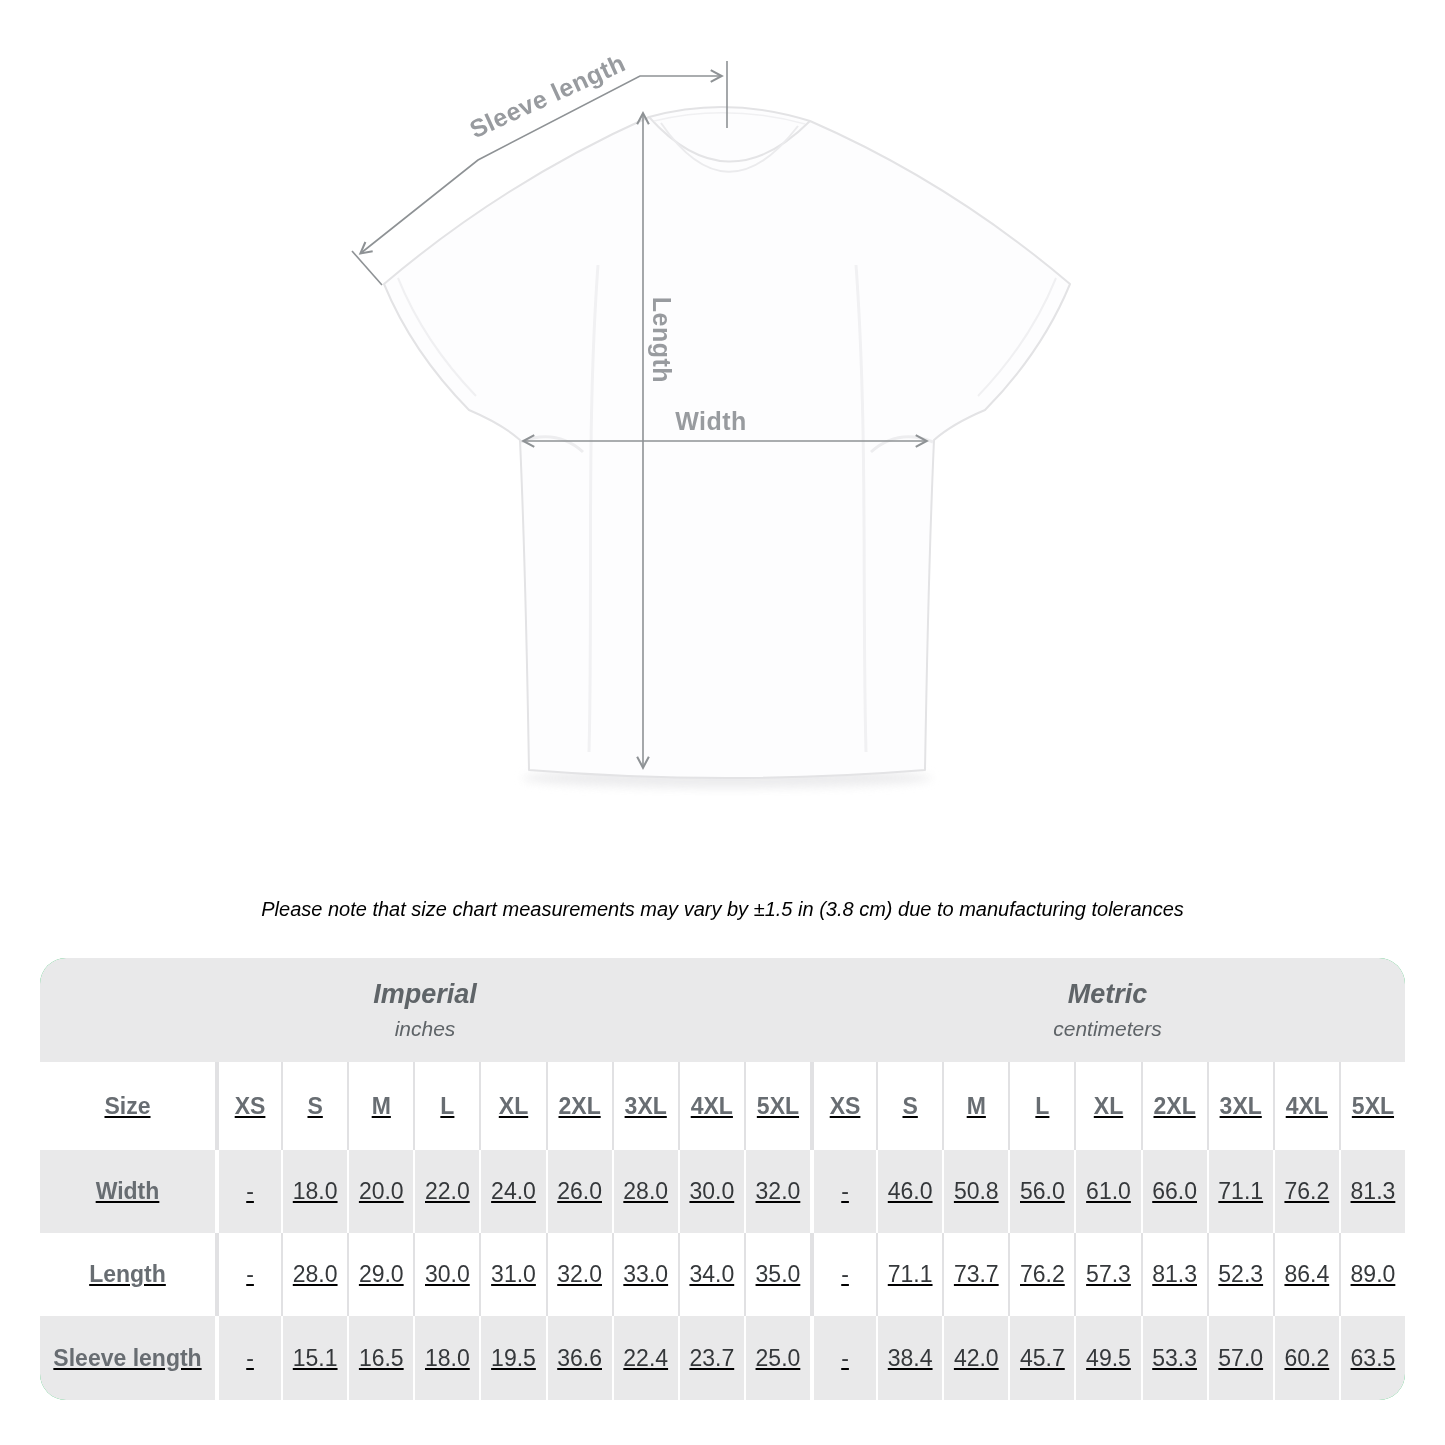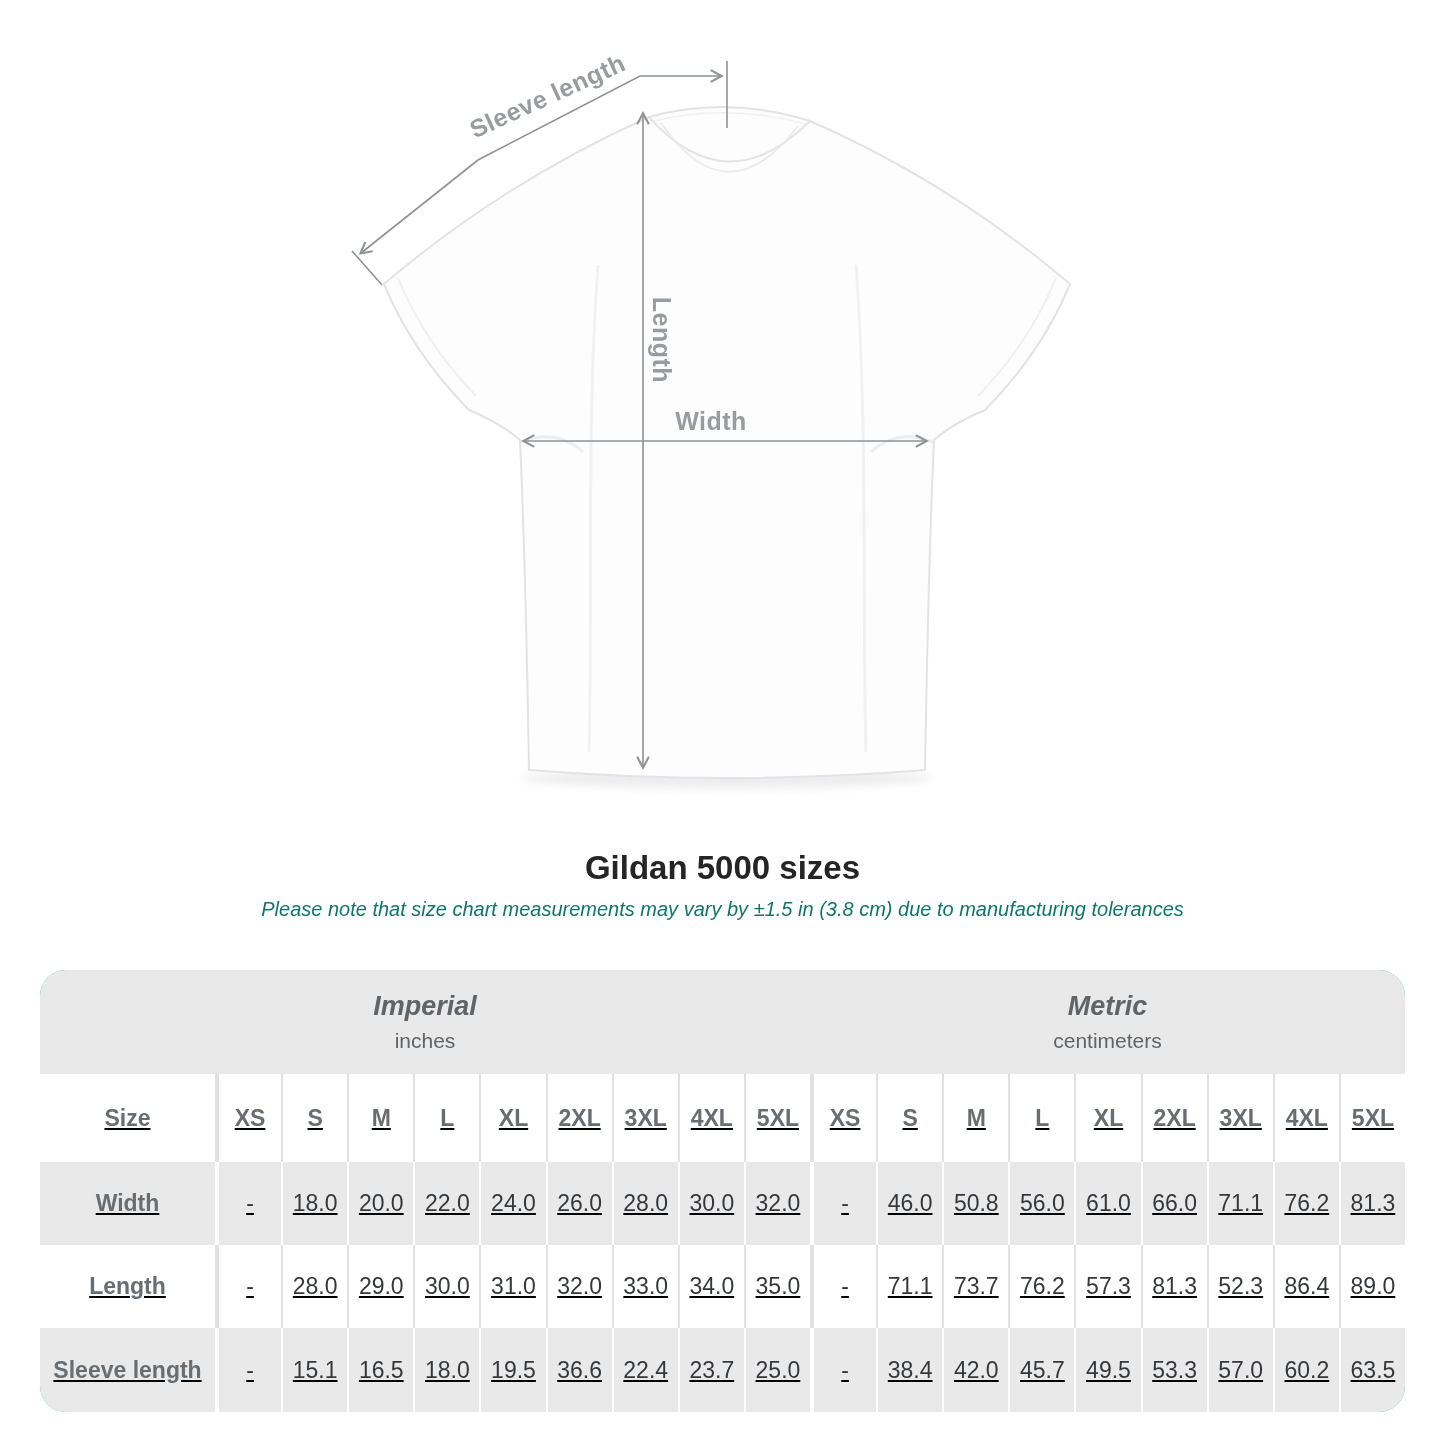--- a/index.html
+++ b/index.html
@@ -9,30 +9,30 @@
 
   
   .diagram-svg { position:absolute; left:0; top:0; width:1445px; height:850px; }
   .dim-label { font-family:"Liberation Sans", sans-serif; font-weight:bold;
                font-size:25px; fill:#989b9f; letter-spacing:0.5px; }
 
   
   .title { position:absolute; top:849px; left:0; width:1445px; text-align:center;
            font-size:33px; font-weight:bold; color:#252525; }
   .subtitle { position:absolute; top:898px; left:0; width:1445px; text-align:center;
-              font-style:italic; font-size:20px; color:#0f766e; }
+              font-style:italic; font-size:20px; color:#000000; }
 
   
   .size-table { position:absolute; left:40px; top:958px; width:1365px; height:442px;
-                border-radius:26px; overflow:hidden; background:#22c55e;margin-top:12px; }
+                border-radius:26px; overflow:hidden; background:#22c55e; }
   .band { height:104px; background:#e9e9ea; display:grid; grid-template-columns:770px 1fr; }
   .band-half { display:flex; flex-direction:column; align-items:center; justify-content:center;
                gap:7px; color:#5f6468; }
   .band-title { font-size:27px; font-weight:bold; font-style:italic; }
-  .band-unit  { font-size:21px; }
+  .band-unit  { font-size:21px; font-style:italic; }
 
   .row { display:grid; grid-template-columns:175px repeat(18, 1fr);text-decoration:underline; }
   .row-size  { height:88px; background:#ffffff; --sep:#e1e1e3; }
   .row-white { height:83px; background:#ffffff; --sep:#e1e1e3; }
   .row-gray  { background:#e9e9ea; --sep:#ffffff; }
   .row-gray.row-w { height:83px; }
   .row-gray.row-s { height:84px; }
 
   .cell { display:flex; align-items:center; justify-content:center;
           border-left:2px solid var(--sep); font-size:23px; color:#35383b; }
@@ -89,21 +89,20 @@
       <line x1="727" y1="61" x2="727" y2="128"></line>
       <line x1="643" y1="114" x2="643" y2="767" marker-start="url(#arrV)" marker-end="url(#arrV)"></line>
       <line x1="524" y1="441" x2="926" y2="441" marker-start="url(#arrV)" marker-end="url(#arrV)"></line>
     </g>
 
     <text class="dim-label" x="551" y="104" text-anchor="middle" transform="rotate(-24.5 551 104)">Sleeve length</text>
     <text class="dim-label" x="653" y="340" text-anchor="middle" transform="rotate(90 653 340)">Length</text>
     <text class="dim-label" x="711" y="430" text-anchor="middle">Width</text>
   </svg>
 
-  <div class="title">Gildan 5000 sizes</div>
   <div class="subtitle">Please note that size chart measurements may vary by ±1.5 in (3.8 cm) due to manufacturing tolerances</div>
 
   <div class="size-table">
 
     <div class="band">
       <div class="band-half">
         <div class="band-title">Imperial</div>
         <div class="band-unit">inches</div>
       </div>
       <div class="band-half">

